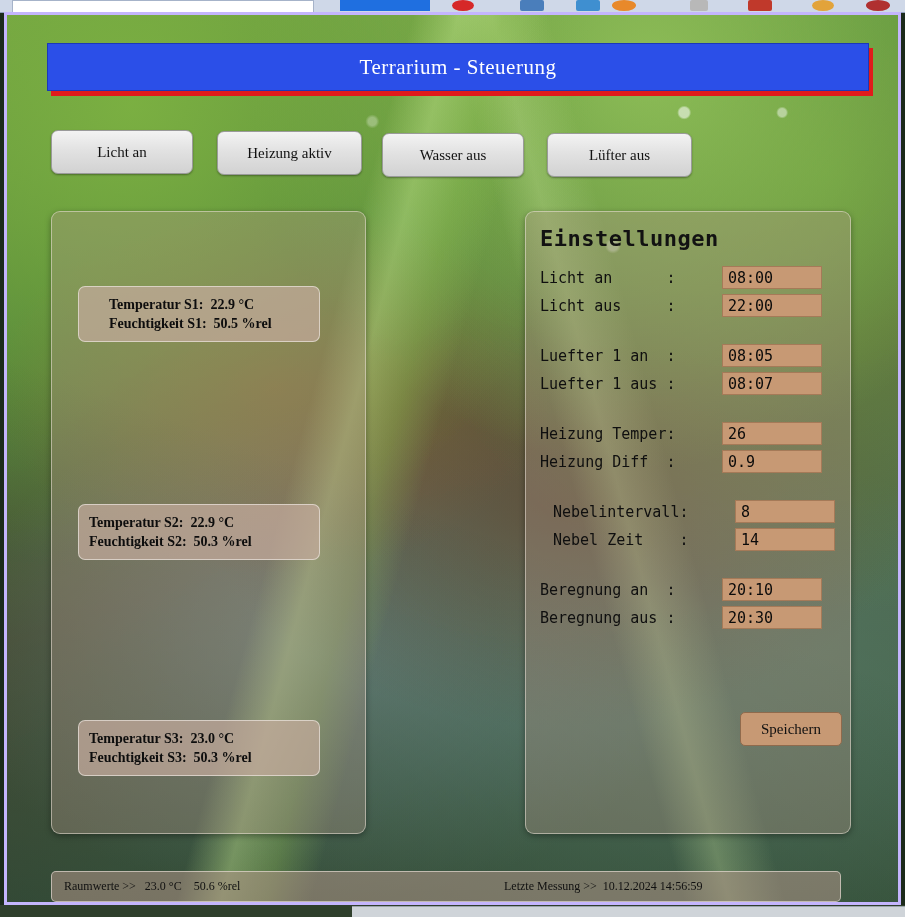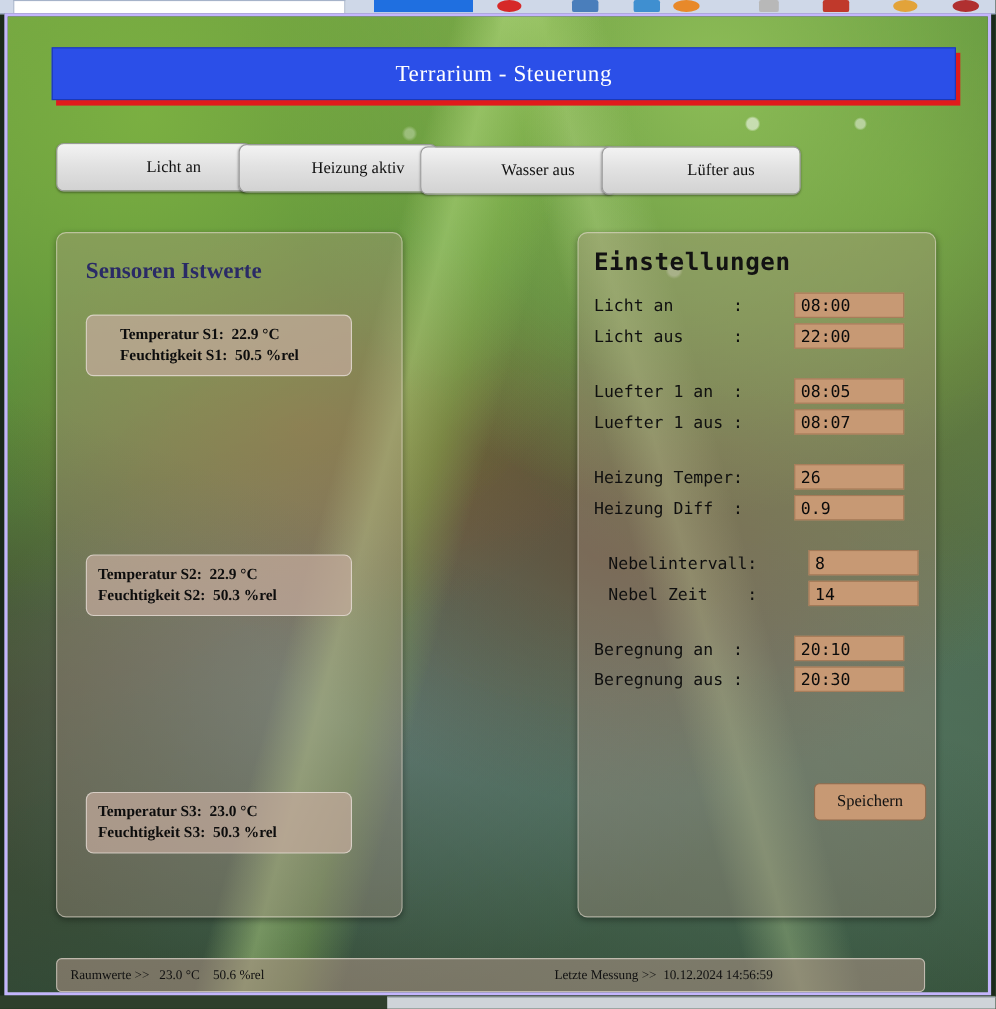--- a/index.html
+++ b/index.html
@@ -123,21 +123,20 @@
     border: 1px solid #9a9a9a;
     border-radius: 7px;
     color: #111;
     font-family: "Liberation Serif", serif;
     font-size: 15px;
     display: flex;
     align-items: center;
     justify-content: center;
     box-shadow: 0 1px 2px rgba(0,0,0,0.35);
     cursor: pointer;
-    padding-left: 36px;
   }
   .top-btn:nth-child(1) { left: 0;   width: 140px; top: 2px; }
   .top-btn:nth-child(2) { left: 166px; width: 143px; top: 3px; }
   .top-btn:nth-child(3) { left: 331px; width: 140px; top: 5px; }
   .top-btn:nth-child(4) { left: 496px; width: 143px; top: 5px; }
   .top-btn:nth-child(5) { left: 663px; width: 140px; top: 7px; }
 
   
   .panel {
     position: absolute;
@@ -304,21 +303,20 @@
   </div>
 
   <div id="button-row">
     <div class="top-btn">Licht an</div>
     <div class="top-btn">Heizung aktiv</div>
     <div class="top-btn">Wasser aus</div>
     <div class="top-btn">Lüfter aus</div>
   </div>
 
   <div class="panel" id="sensors-panel">
-    <div class="panel-heading">Sensoren Istwerte</div>
 
     <div class="sensor-box" id="sensor-box-1">
       <div class="row">Temperatur S1:  22.9 °C</div>
       <div class="row">Feuchtigkeit S1:  50.5 %rel</div>
     </div>
 
     <div class="sensor-box" id="sensor-box-2">
       <div class="row">Temperatur S2:  22.9 °C</div>
       <div class="row">Feuchtigkeit S2:  50.3 %rel</div>
     </div>

